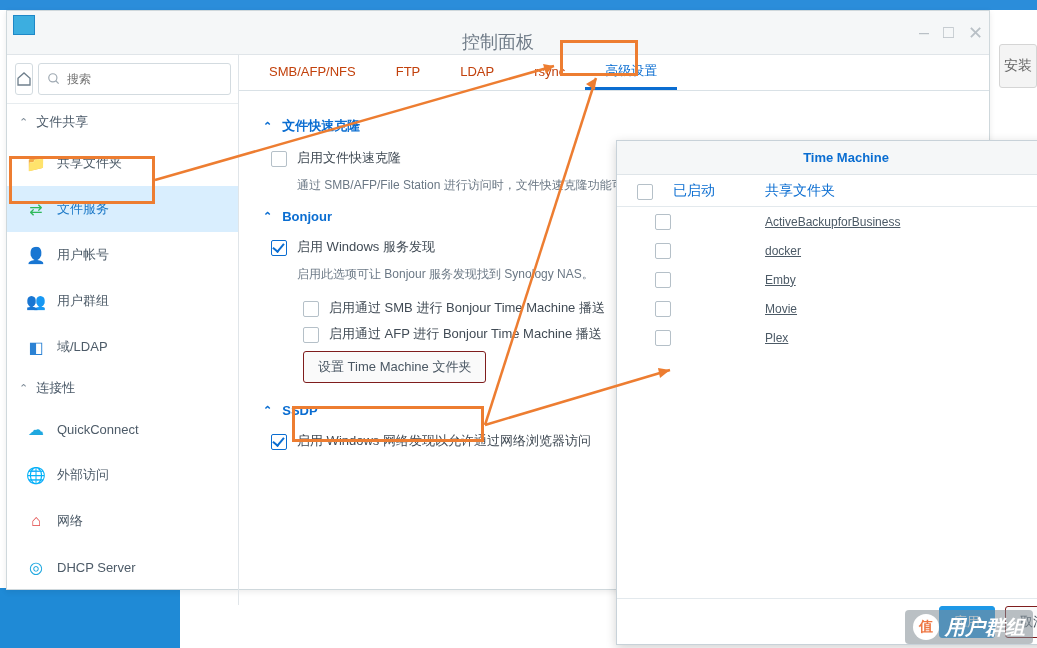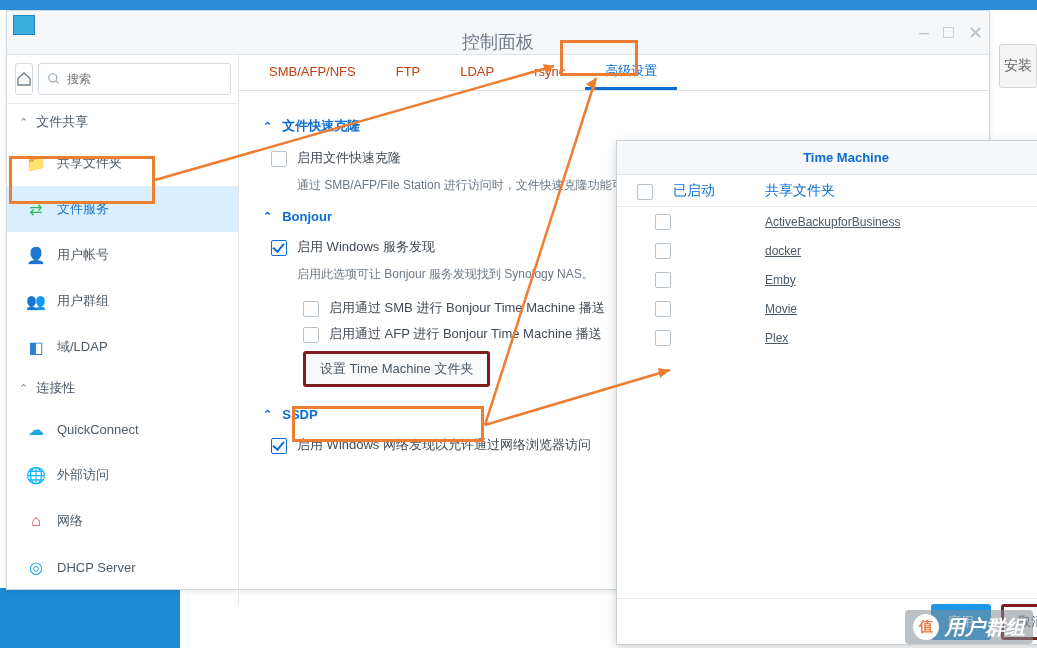--- a/index.html
+++ b/index.html
@@ -38,21 +38,21 @@
 .tab.active { color: #0a6dd1; border-bottom: 3px solid #0a6dd1; }
 .pane { padding: 16px 24px; overflow: auto; flex: 1; }
 .group-hdr { display: flex; align-items: center; gap: 10px; color: #0a6dd1; font-weight: 600; margin: 10px 0 14px; cursor: pointer; }
 .group-hdr .chev { font-size: 11px; }
 .row { display: flex; align-items: flex-start; gap: 10px; margin: 8px 0; padding-left: 8px; }
 .row.indent { padding-left: 40px; }
 .chk { width: 16px; height: 16px; border: 1px solid #b5c0c8; border-radius: 2px; background: #fff; position: relative; flex-shrink: 0; margin-top: 2px; }
 .chk.checked { border-color: #0a6dd1; background: #fff; }
 .chk.checked::after { content: ""; position: absolute; left: 3px; top: 0px; width: 5px; height: 9px; border: solid #0a6dd1; border-width: 0 2px 2px 0; transform: rotate(40deg); }
 .desc { color: #6b7885; font-size: 12px; line-height: 1.7; padding-left: 34px; margin-bottom: 14px; }
-.btn { display: inline-block; border: 3px solid #7f1d1d; background: #fafafa; padding: 6px 14px; border-radius: 3px; color: #4a5763; cursor: pointer; font-size: 13px; }
+.btn { display: inline-block; border: 1px solid #7f1d1d; background: #fafafa; padding: 6px 14px; border-radius: 3px; color: #4a5763; cursor: pointer; font-size: 13px; }
 
 
 .install-btn { position: absolute; top: 44px; right: 0; width: 38px; height: 44px; background: #f4f4f4; border: 1px solid #d5d5d5; border-radius: 3px; font-size: 14px; color: #666; display: flex; align-items: center; justify-content: center; }
 
 
 .dialog { position: absolute; top: 140px; left: 616px; width: 460px; height: 505px; background: #fff; border: 1px solid #c8d2d9; box-shadow: 0 3px 10px rgba(0,0,0,.18); display: flex; flex-direction: column; }
 .dlg-title { height: 34px; background: #f5f7f8; border-bottom: 1px solid #dfe5e9; display: flex; align-items: center; justify-content: center; color: #0a6dd1; font-weight: 600; font-size: 13px; }
 .dlg-hdrrow { display: flex; align-items: center; height: 32px; border-bottom: 1px solid #e3e9ed; color: #0a6dd1; font-size: 14px; }
 .dlg-hdrrow .c0 { width: 56px; display:flex; justify-content:center; }
 .dlg-hdrrow .c1 { flex: 0 0 92px; }

